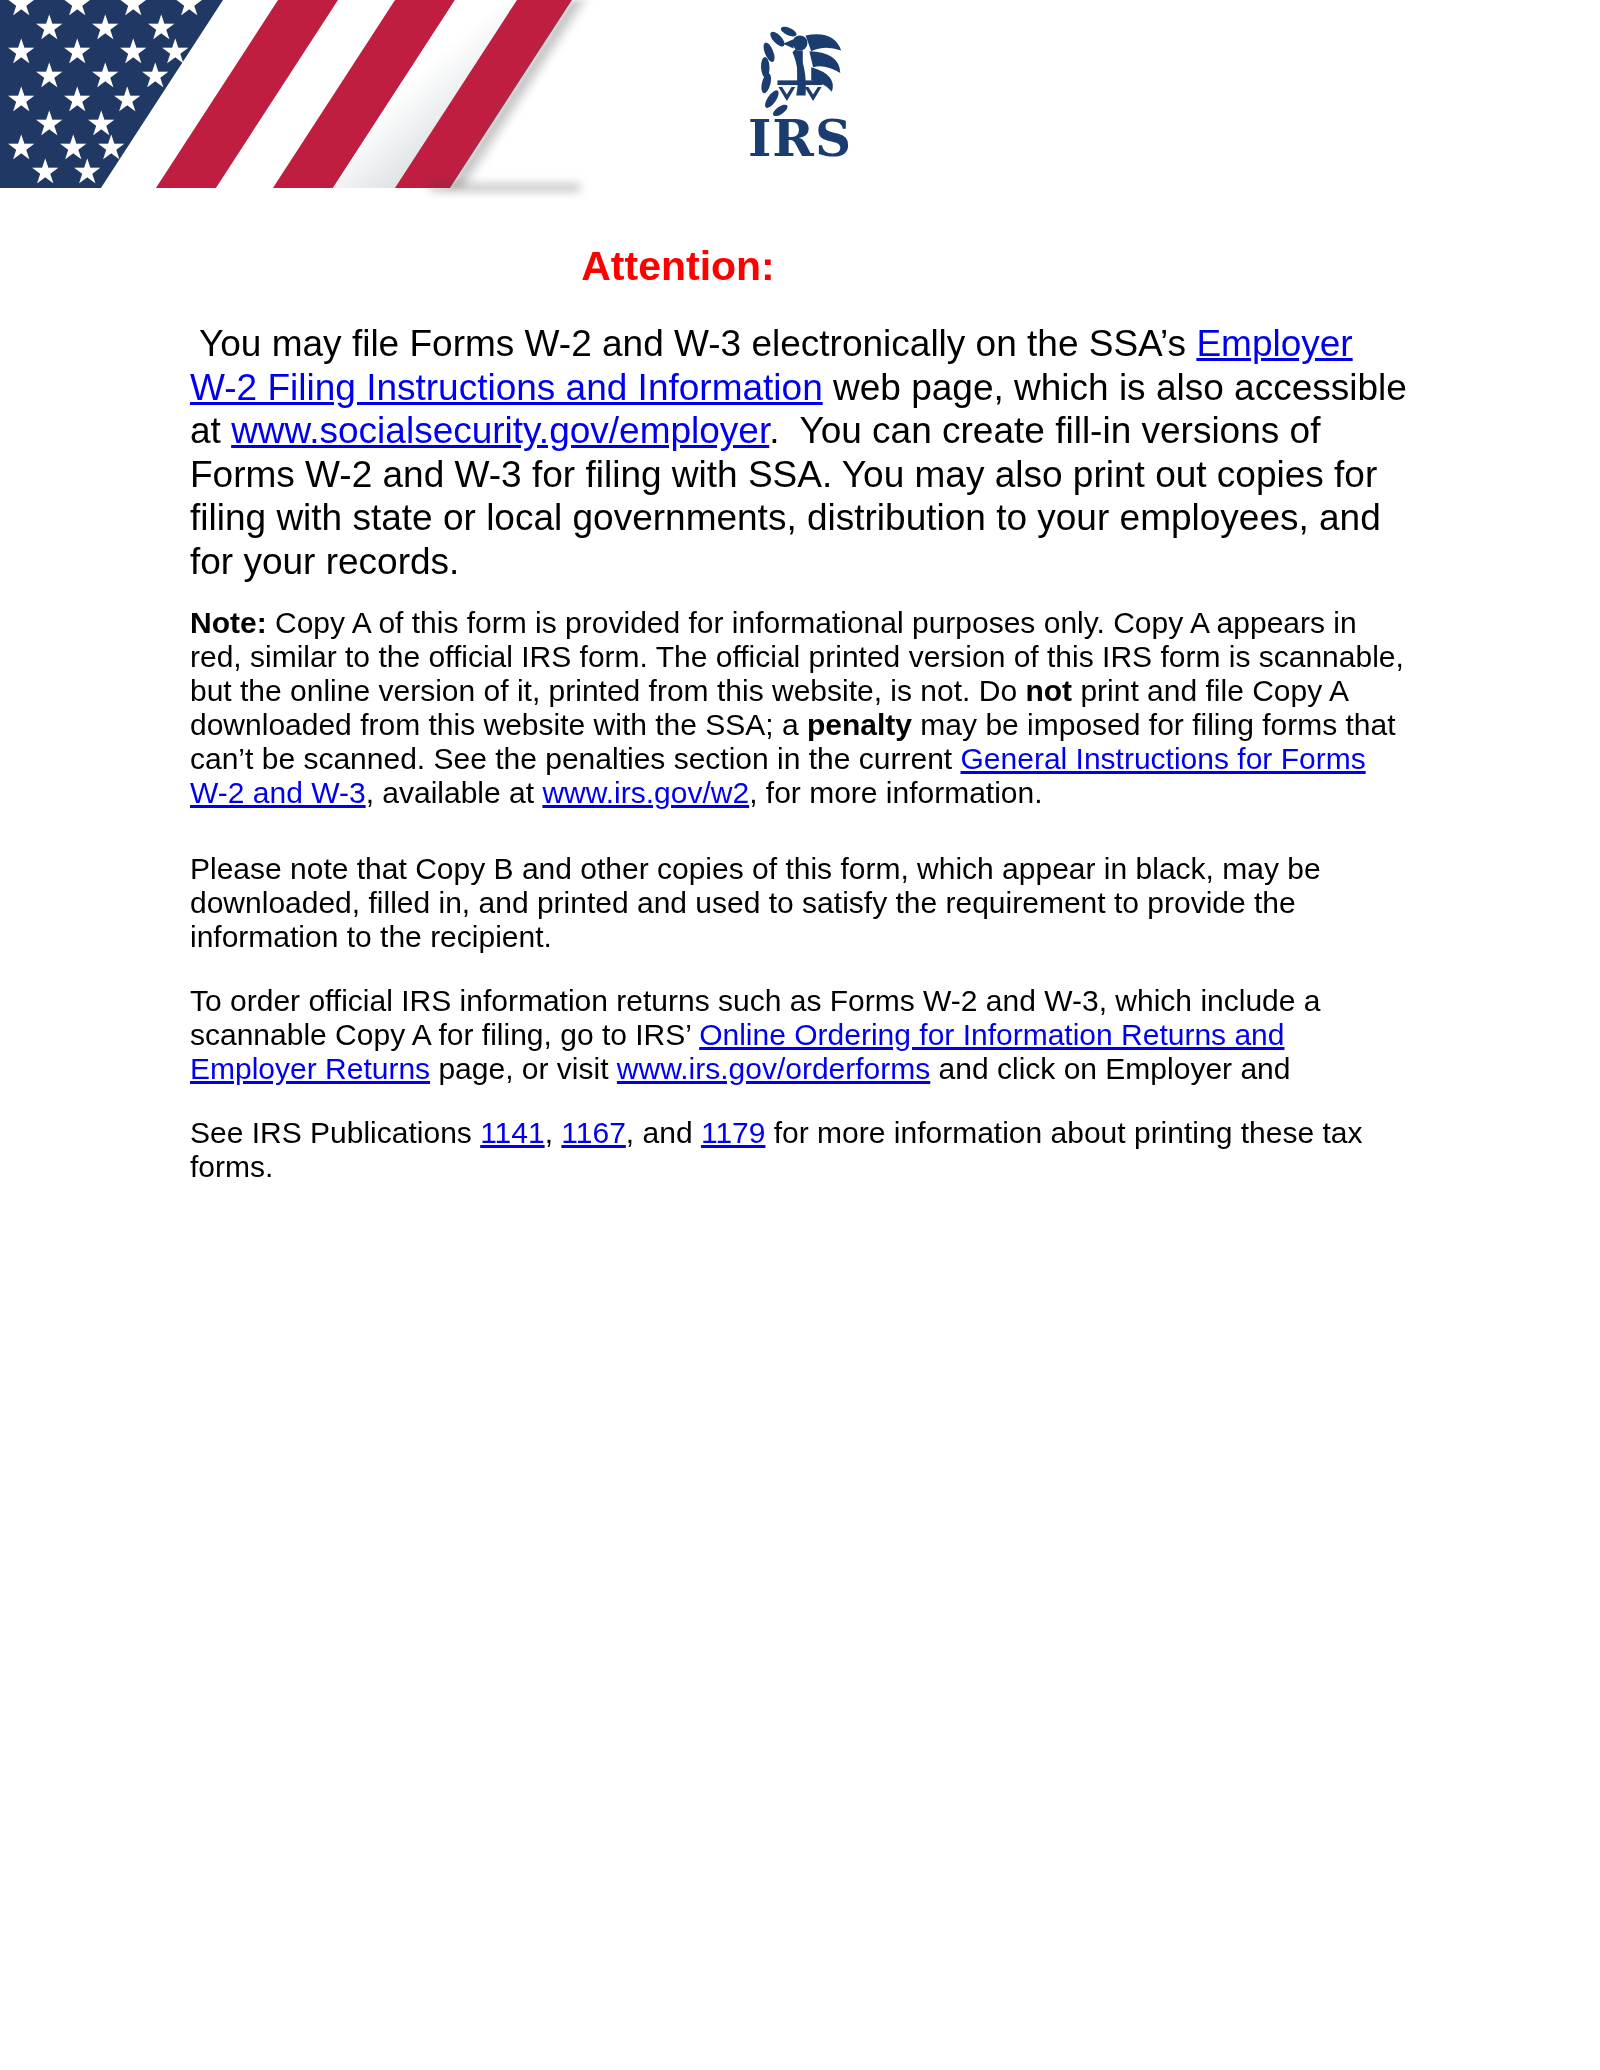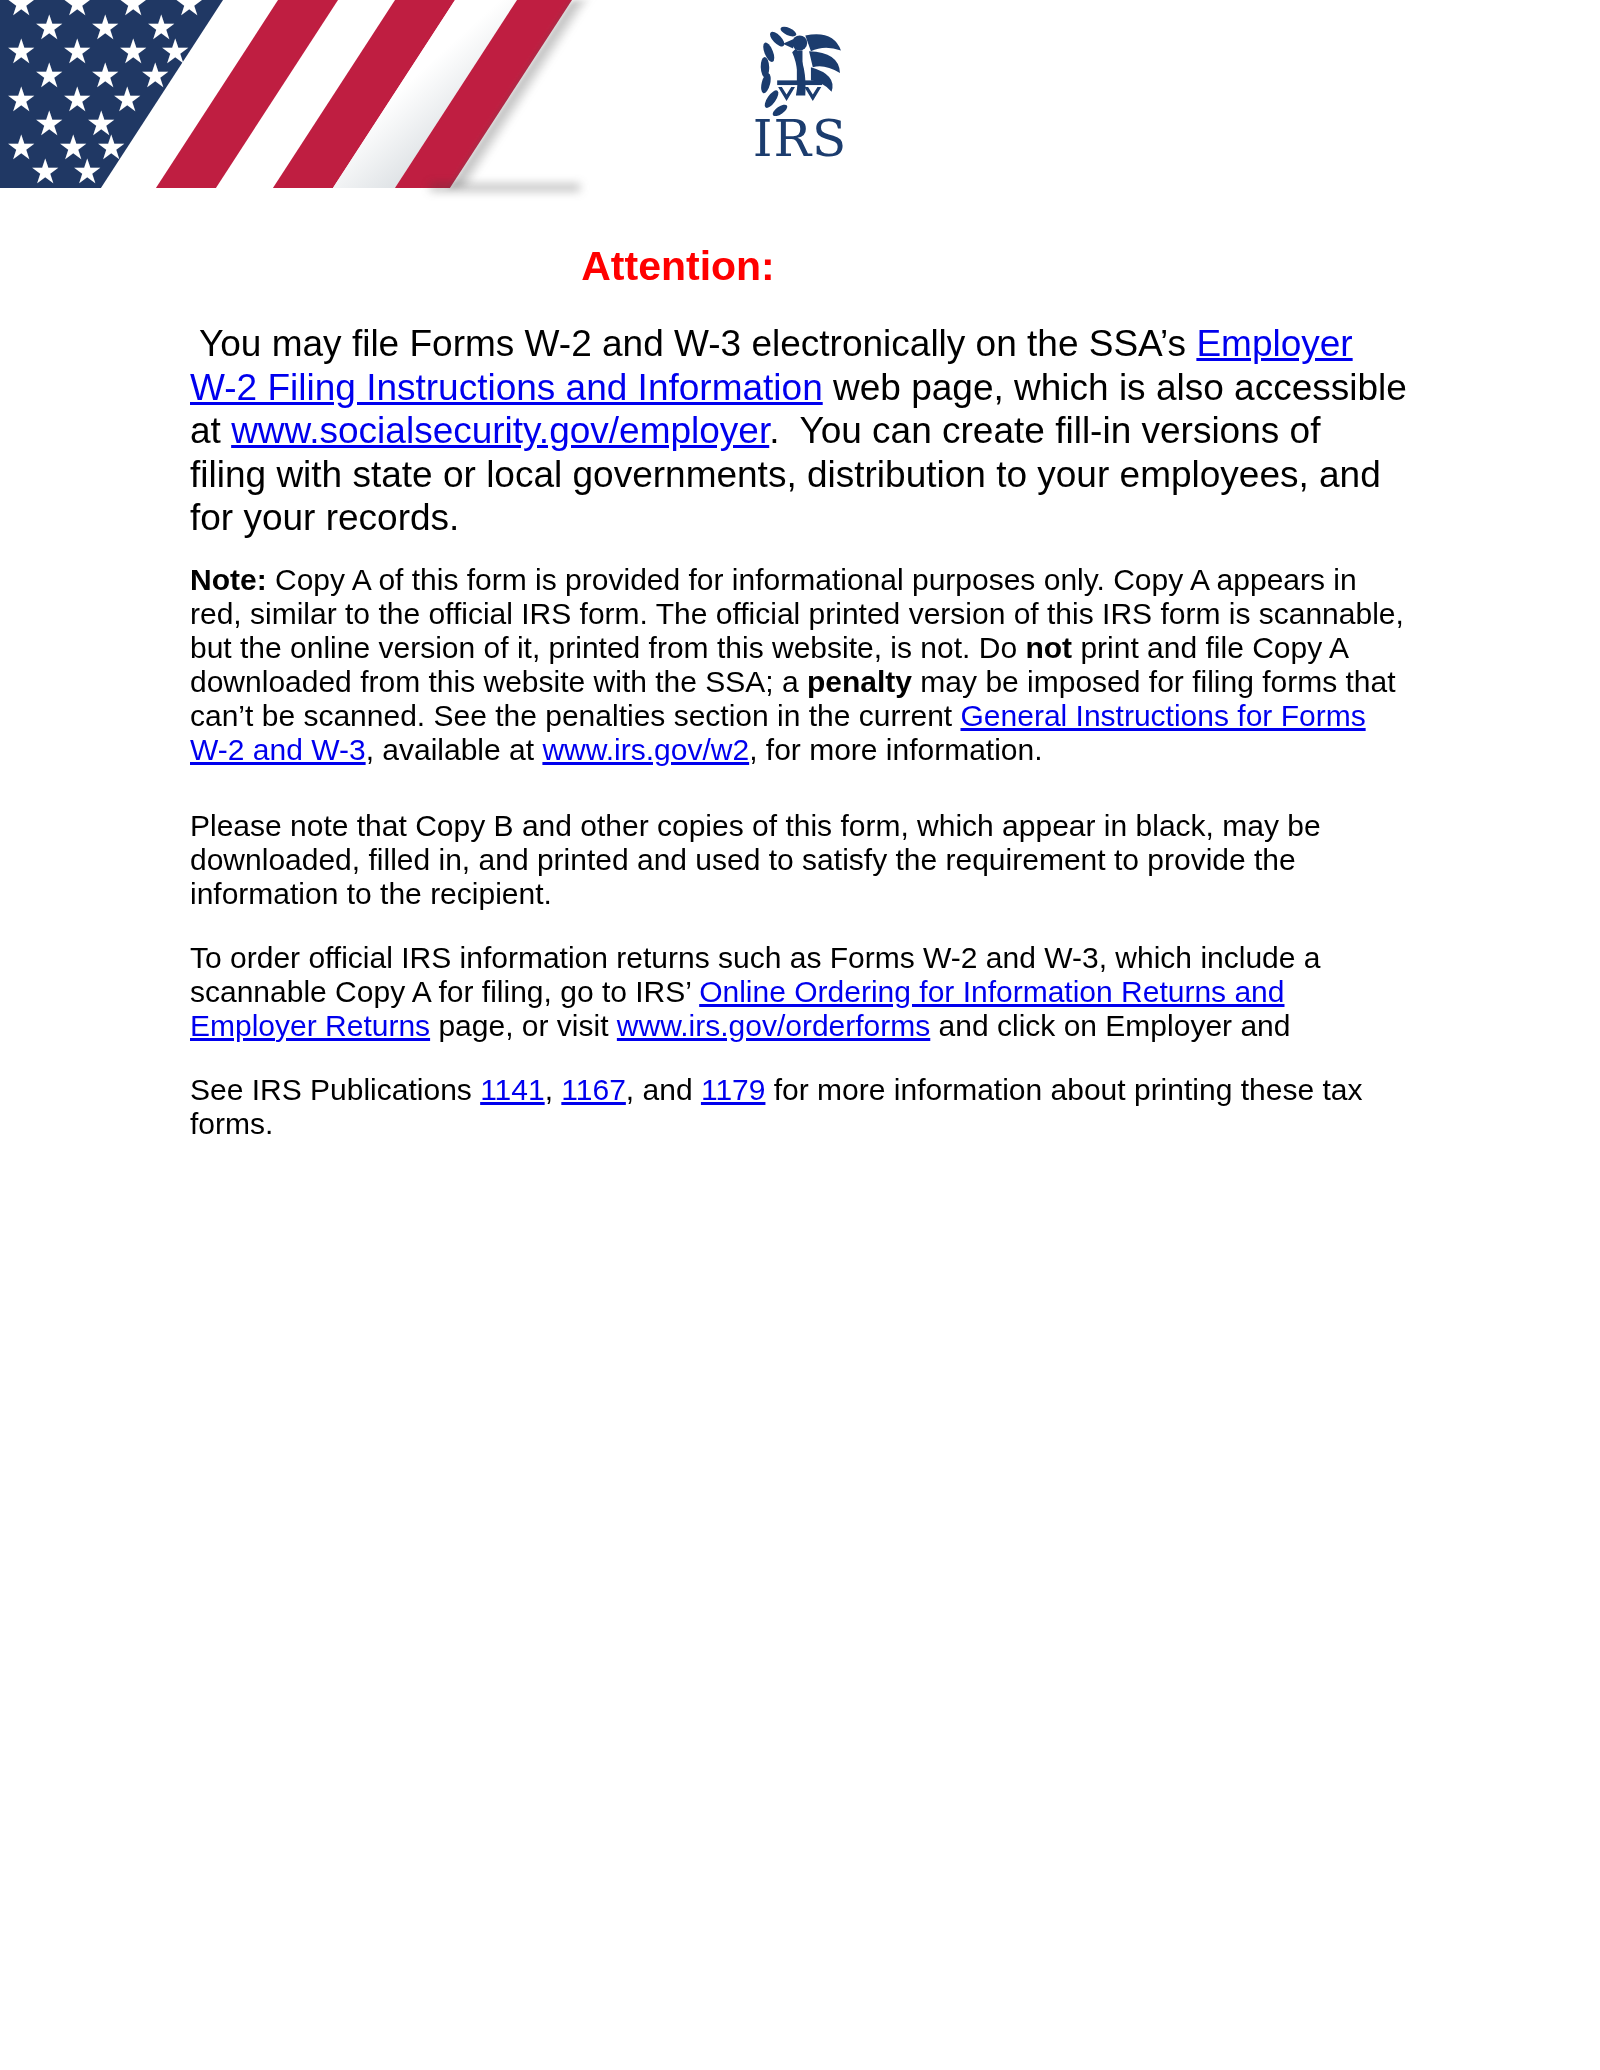--- a/index.html
+++ b/index.html
@@ -30,21 +30,21 @@
   .stars { position:absolute; inset:0; }
   .stars span {
     position:absolute; color:#fff; font-size:34px; line-height:1;
     font-family:"DejaVu Sans",sans-serif;
   }
 
   
   .irs-logo { position:absolute; top:26px; left:50%; transform:translateX(-50%); text-align:center; }
   .irs-wordmark {
     font-family:"DejaVu Serif","Liberation Serif",serif;
-    font-size:50px; line-height:1; color:var(--logo-navy); margin-top:-6px; letter-spacing:1px;
+    font-size:50px; line-height:1; color:var(--logo-navy); margin-top:-6px; letter-spacing:1px;font-weight:bold;
   }
 
   
   .attention {
     position:absolute; top:242px; left:0; width:1356px; margin:0;
     text-align:center; font-size:41px; line-height:48px; font-weight:bold; color:var(--heading-red);
   }
 
   
   .text-column { position:absolute; left:190px; top:322px; width:1280px; }
@@ -131,20 +131,21 @@
     <div class="irs-wordmark" data-name="irs-wordmark">IRS</div>
   </div>
 
   <h1 class="attention" data-name="attention-heading">Attention:</h1>
 
   <div class="text-column" id="text-column" data-name="body-text">
       <div class="para large" data-name="paragraph-intro">
         <div class="line" data-name="text-line"><span data-name="text-run">You may file Forms W-2 and W-3 electronically on the SSA’s </span><a class="lnk" href="#" data-name="link-employer-w2-filing">Employer</a></div>
         <div class="line" data-name="text-line"><a class="lnk" href="#" data-name="link-employer-w2-filing-cont">W-2 Filing Instructions and Information</a><span data-name="text-run"> web page, which is also accessible</span></div>
         <div class="line" data-name="text-line"><span data-name="text-run">at </span><a class="lnk" href="#" data-name="link-socialsecurity-employer">www.socialsecurity.gov/employer</a><span data-name="text-run">.  You can create fill-in versions of</span></div>
+        <div class="line" data-name="text-line"><span data-name="text-run">Forms W-2 and W-3 for filing with SSA. You may also print out copies for</span></div>
         <div class="line" data-name="text-line"><span data-name="text-run">filing with state or local governments, distribution to your employees, and</span></div>
         <div class="line" data-name="text-line"><span data-name="text-run">for your records.</span></div>
       </div>
       <div class="para small" data-name="paragraph-note">
         <div class="line" data-name="text-line"><span data-name="text-run" class="b">Note:</span><span data-name="text-run"> Copy A of this form is provided for informational purposes only. Copy A appears in</span></div>
         <div class="line" data-name="text-line"><span data-name="text-run">red, similar to the official IRS form. The official printed version of this IRS form is scannable,</span></div>
         <div class="line" data-name="text-line"><span data-name="text-run">but the online version of it, printed from this website, is not. Do </span><span data-name="text-run" class="b">not</span><span data-name="text-run"> print and file Copy A</span></div>
         <div class="line" data-name="text-line"><span data-name="text-run">downloaded from this website with the SSA; a </span><span data-name="text-run" class="b">penalty</span><span data-name="text-run"> may be imposed for filing forms that</span></div>
         <div class="line" data-name="text-line"><span data-name="text-run">can’t be scanned. See the penalties section in the current </span><a class="lnk" href="#" data-name="link-general-instructions">General Instructions for Forms</a></div>
         <div class="line" data-name="text-line"><a class="lnk" href="#" data-name="link-general-instructions-cont">W-2 and W-3</a><span data-name="text-run">, available at </span><a class="lnk" href="#" data-name="link-irs-gov-w2">www.irs.gov/w2</a><span data-name="text-run">, for more information.</span></div>

